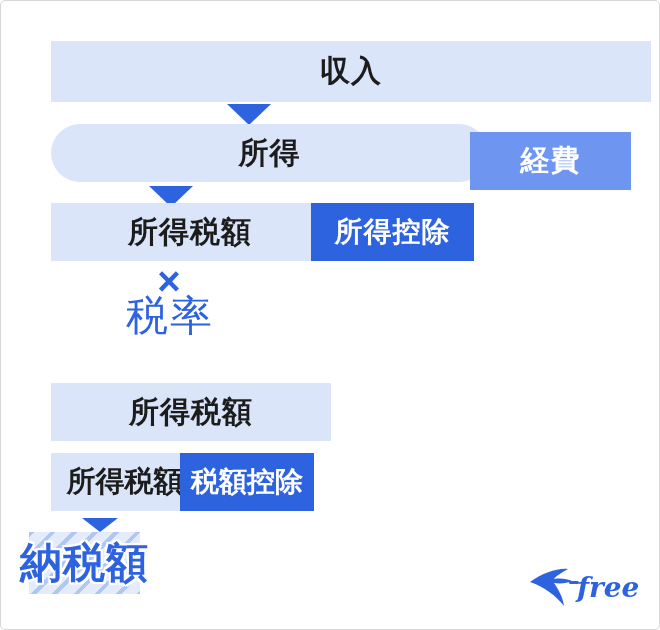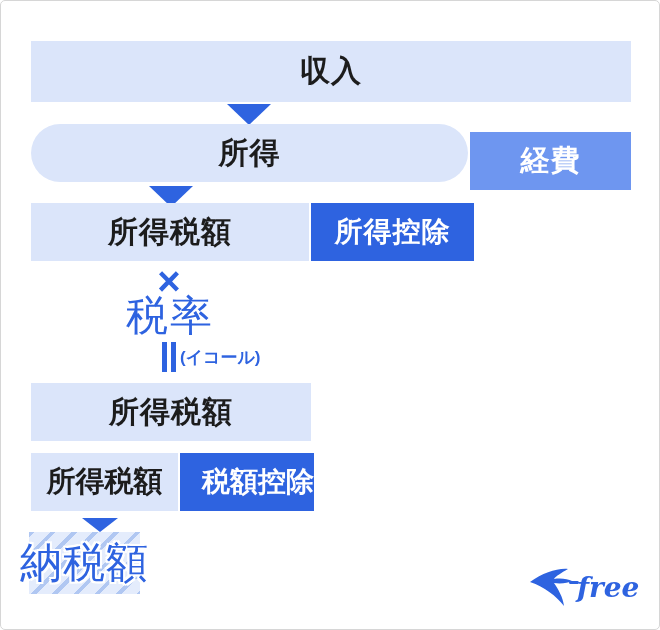--- a/index.html
+++ b/index.html
@@ -5,21 +5,21 @@
   html,body { margin:0; padding:0; background:#fff; }
   .canvas {
     position:relative; width:660px; height:630px; box-sizing:border-box;
     background:#ffffff; border:1px solid #d6d6d6; border-radius:5px;
     overflow:hidden; font-family:"Liberation Sans", sans-serif;
   }
   .bar {
     position:absolute; display:flex; align-items:center; justify-content:center;
     font-weight:bold; letter-spacing:1px; white-space:nowrap;
   }
-  .bar-light { background:#dbe5fa; color:#1c1c1c; }
+  .bar-light { background:#dbe5fa; color:#1c1c1c;margin-left:20px; }
   .bar-deep  { background:#2e63e0; color:#ffffff; }
   .bar-mid   { background:#6e96f0; color:#ffffff;margin-top:8px; }
 
   .arrow-down {
     position:absolute; width:0; height:0;
     border-left:22px solid transparent; border-right:22px solid transparent;
     border-top:21px solid #2e63e0;
   }
   .arrow-small {
     border-left-width:18px; border-right-width:18px; border-top-width:14px;
@@ -42,21 +42,21 @@
   .equals-bars { display:flex; gap:4px; margin-right:4px; }
   .equals-bars i { display:block; width:5px; height:30px; background:#2e63e0; }
   .equals-note {
     color:#2e63e0; font-weight:bold; font-size:17px; white-space:nowrap;
   }
 
   .result-box {
     position:absolute; left:28px; top:531px; width:111px; height:62px;
     display:flex; align-items:center; justify-content:center;
     background:repeating-linear-gradient(135deg,#b0c7f2 0 4px,#e4ecfc 4px 15px);
-    color:#2e63e0; font-weight:normal; font-size:42px; letter-spacing:1px;
+    color:#2e63e0; font-weight:bold; font-size:42px; letter-spacing:1px;
     text-shadow:-2px -2px 0 #fff, 2px -2px 0 #fff, -2px 2px 0 #fff, 2px 2px 0 #fff,
                  0 -2px 0 #fff, 0 2px 0 #fff, -2px 0 0 #fff, 2px 0 0 #fff;
     white-space:nowrap;
   }
 
   .logo { position:absolute; left:526px; top:562px; width:112px; height:48px; }
 </style>
 </head>
 <body>
 
@@ -83,36 +83,29 @@
   <div class="bar bar-deep" style="left:310px; top:202px; width:163px; height:58px; font-size:28px;">
     <span>所得控除</span>
   </div>
 
   <div class="op-multiply">
     <span>×</span>
   </div>
   <div class="op-zeiritsu">
     <span>税率</span>
   </div>
-  <div class="equals-wrap">
-    <span class="equals-bars">
-        <i></i>
-        <i></i>
-      </span>
-    <span class="equals-note">(イコール)</span>
-  </div>
 
   <div class="bar bar-light" style="left:30px; top:382px; width:280px; height:58px; font-size:30px;">
     <span>所得税額</span>
   </div>
 
   <div class="bar bar-light" style="left:30px; top:452px; width:147px; height:58px; font-size:29px; letter-spacing:0;">
     <span>所得税額</span>
   </div>
-  <div class="bar bar-deep" style="left:179px; top:452px; width:134px; height:58px; font-size:28px; letter-spacing:0;justify-content:flex-end;">
+  <div class="bar bar-deep" style="left:179px; top:452px; width:134px; height:58px; font-size:28px; letter-spacing:0;">
     <span>税額控除</span>
   </div>
 
   <div class="arrow-down arrow-small" style="left:81px; top:517px;"></div>
 
   <div class="result-box">
     <span>納税額</span>
   </div>
 
   <svg class="logo" viewBox="0 0 112 48">

